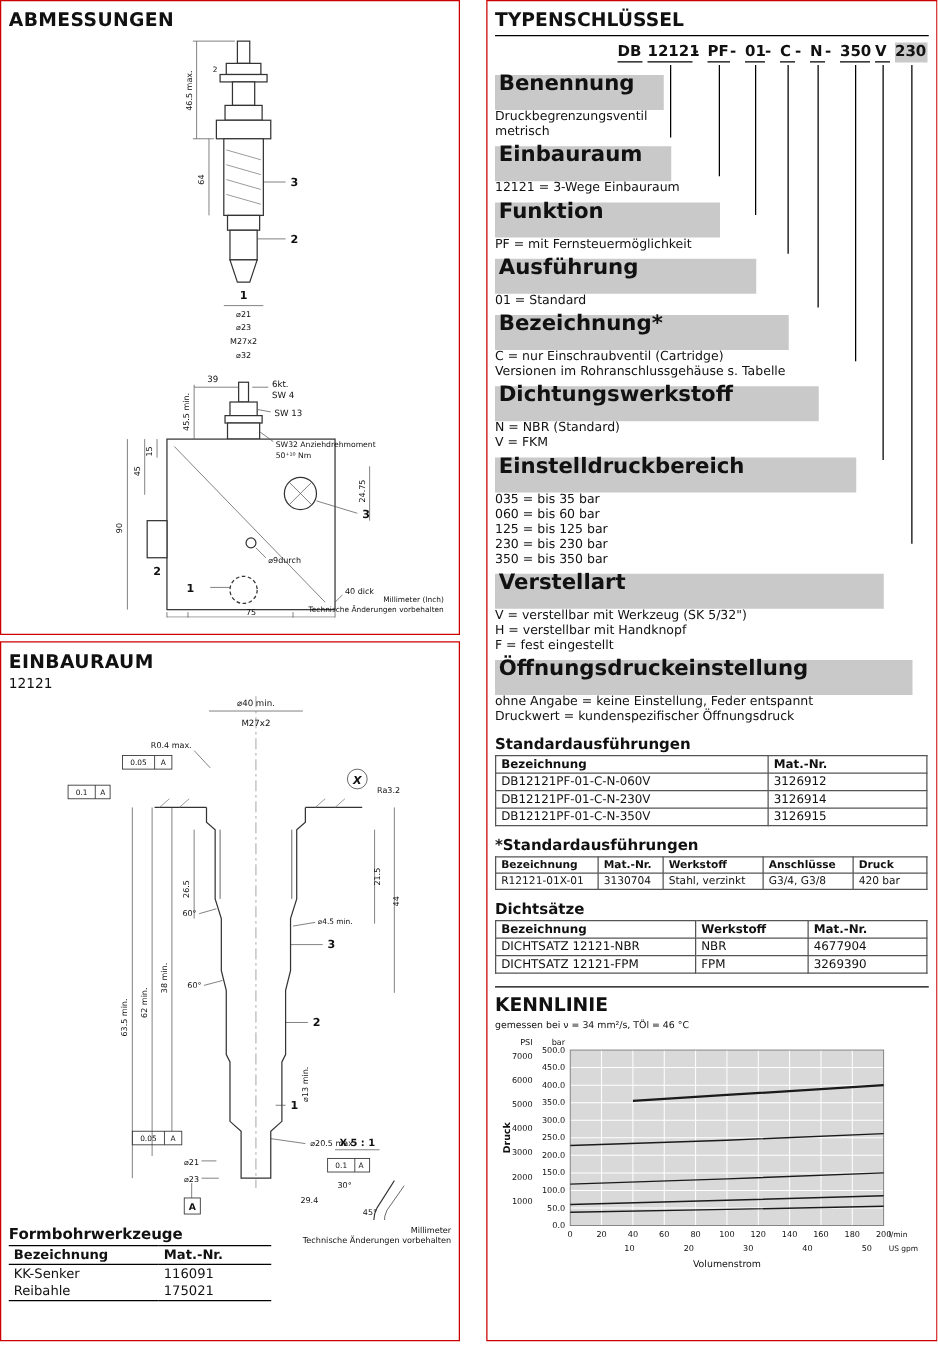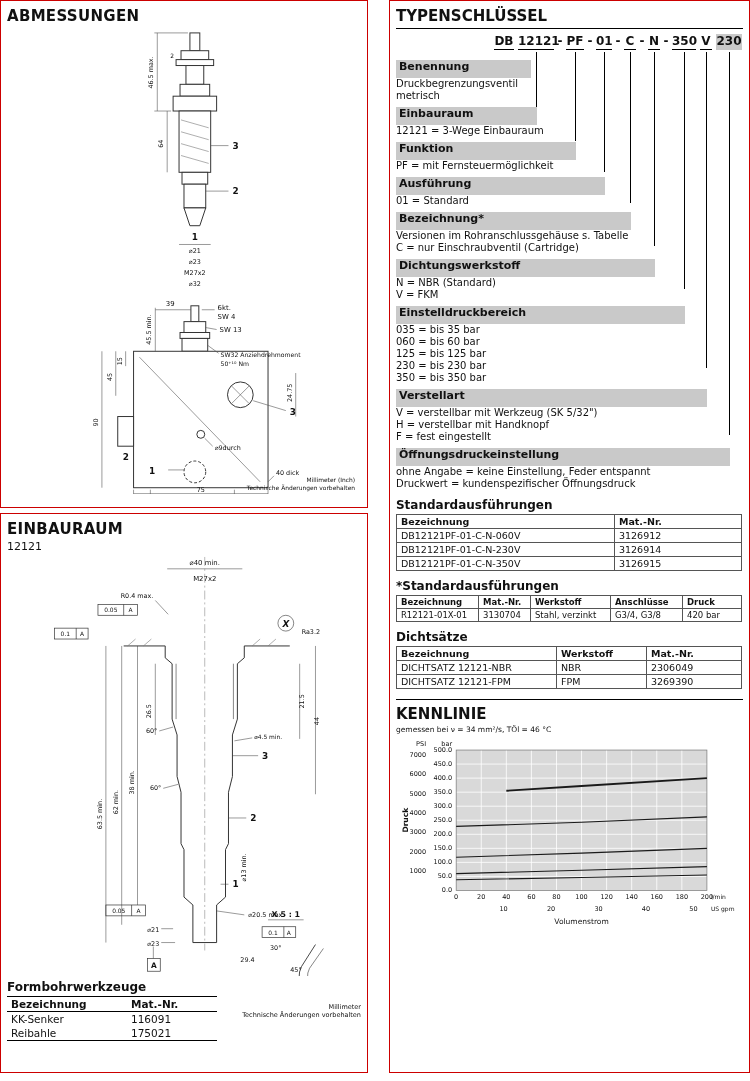--- a/index.html
+++ b/index.html
@@ -14,43 +14,43 @@
   #panel-right{height:1073px}
   .panel-title{font-size:15px;font-weight:bold;letter-spacing:.3px}
   .sub-code{font-size:11px;margin-top:2px}
   .draw{width:100%;height:auto;display:block}
   svg text{fill:#111}
 
   
   .typenschluessel{position:relative}
   .ts-title{font-size:15px;font-weight:bold;line-height:18px;padding-bottom:3px;border-bottom:1px solid #000;height:22px}
   .ts-code{margin-top:5px;height:18px;font-weight:bold;font-size:12px;white-space:nowrap;padding-left:98px}
-  .ts-code span{display:inline-block;text-align:center;vertical-align:top;height:16px;line-height:15px}
+  .ts-code span{display:inline-block;text-align:left;vertical-align:top;height:16px;line-height:15px}
   .tok-u{border-bottom:1px solid #000}
   .tok-hl{background:#c9c9c9}
   .ts-sections{position:relative;margin-top:8px}
   .ts-sec{margin-bottom:5px}
-  .ts-sec-h{height:18px;line-height:14px;background:#c9c9c9;font-size:11px;font-weight:bold;padding-left:3px}
+  .ts-sec-h{height:28px;line-height:14px;background:#c9c9c9;font-size:17px;font-weight:bold;padding-left:3px}
   .ts-line{height:12px;line-height:12px;font-size:10px;white-space:nowrap}
   .conn{position:absolute;width:1px;background:#000}
 
   
   .tbl-title{margin:8px 0 2px;font-weight:bold;font-size:12px}
   table.grid{border-collapse:collapse;font-size:9.5px}
   table.grid th,table.grid td{border:1px solid #555;padding:1px 4px;text-align:left;font-weight:normal}
   table.grid th{font-weight:bold}
   table.small{font-size:8.5px}
 
   
   .kennlinie{border-top:1px solid #000;margin-top:10px;padding-top:5px}
   .kl-title{font-size:15px;font-weight:bold}
   .kl-sub{font-size:7.5px;margin:2px 0 4px}
 
   
-  .form-row{display:flex;justify-content:space-between;align-items:center;margin-top:4px}
+  .form-row{display:flex;justify-content:space-between;align-items:flex-start;margin-top:4px}
   .fbw-title{font-weight:bold;font-size:12px;margin-bottom:2px}
   table.rule{border-collapse:collapse;font-size:10.5px;width:210px}
   table.rule th,table.rule td{text-align:left;padding:1px 4px;font-weight:normal}
   table.rule th{font-weight:bold;border-top:1px solid #000;border-bottom:1px solid #000}
   table.rule tr:last-child td{border-bottom:1px solid #000}
   .tiny-footer{font-size:6.5px;text-align:right;line-height:8px}
 </style>
 </head>
 <body>
 
@@ -311,22 +311,22 @@
           <div class="ts-sec">
             <div class="ts-sec-h" style="width:180px">Funktion</div>
             <div class="ts-line">PF = mit Fernsteuermöglichkeit</div>
           </div>
           <div class="ts-sec">
             <div class="ts-sec-h" style="width:209px">Ausführung</div>
             <div class="ts-line">01 = Standard</div>
           </div>
           <div class="ts-sec">
             <div class="ts-sec-h" style="width:235px">Bezeichnung*</div>
+            <div class="ts-line">C = nur Einschraubventil (Cartridge)</div>
             <div class="ts-line">Versionen im Rohranschlussgehäuse s. Tabelle</div>
-            <div class="ts-line">C = nur Einschraubventil (Cartridge)</div>
           </div>
           <div class="ts-sec">
             <div class="ts-sec-h" style="width:259px">Dichtungswerkstoff</div>
             <div class="ts-line">N = NBR (Standard)</div>
             <div class="ts-line">V = FKM</div>
           </div>
           <div class="ts-sec">
             <div class="ts-sec-h" style="width:289px">Einstelldruckbereich</div>
             <div class="ts-line">035 = bis  35 bar</div>
             <div class="ts-line">060 = bis  60 bar</div>
@@ -394,21 +394,21 @@
       <table class="grid" style="width:346px">
         <tbody>
             <tr>
           <th style="width:160px">Bezeichnung</th>
           <th style="width:90px">Werkstoff</th>
           <th>Mat.-Nr.</th>
         </tr>
         <tr>
           <td>DICHTSATZ 12121-NBR</td>
           <td>NBR</td>
-          <td>2306049</td>
+          <td>4677904</td>
         </tr>
         <tr>
           <td>DICHTSATZ 12121-FPM</td>
           <td>FPM</td>
           <td>3269390</td>
         </tr>
       </tbody>
         </table>
 
       <div class="kennlinie">

